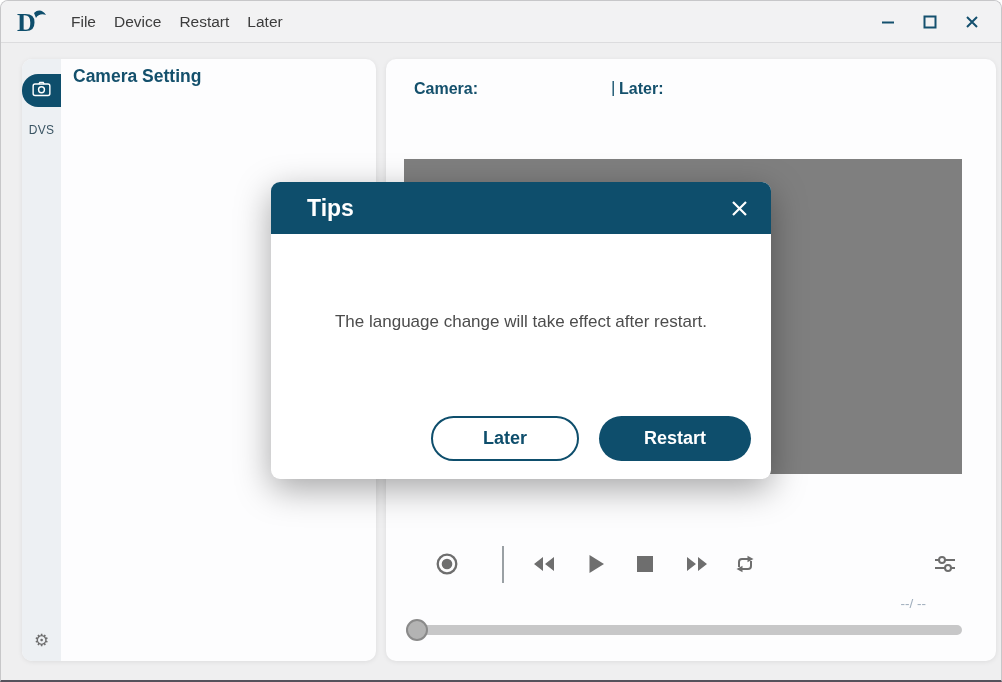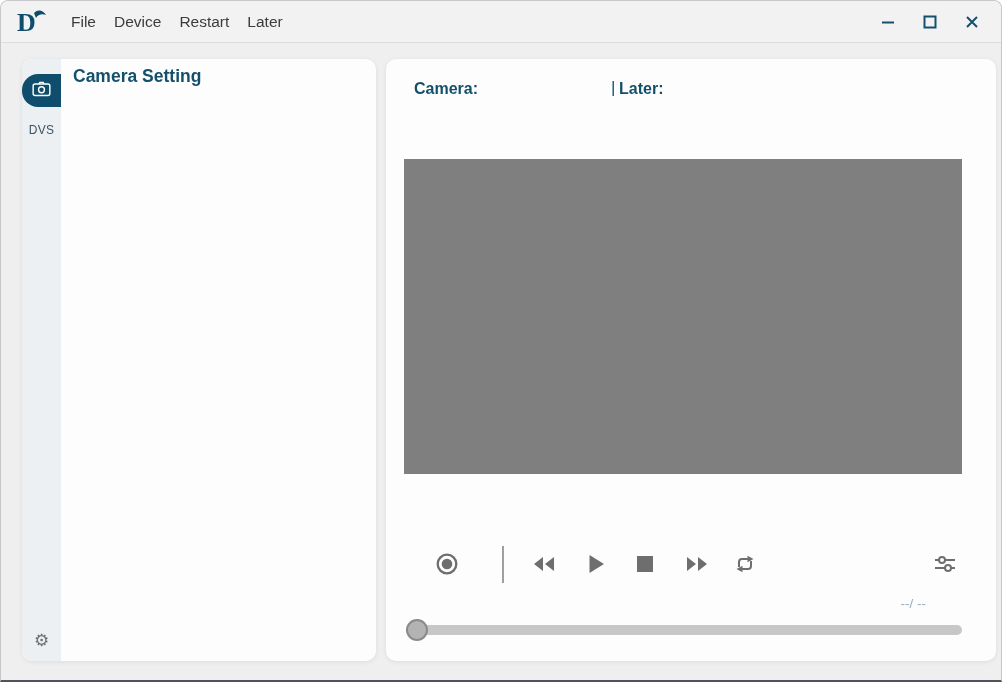--- a/index.html
+++ b/index.html
@@ -223,14 +223,27 @@
         <circle cx="14" cy="13" r="3" fill="#fdfdfe" stroke="#6e6e6e" stroke-width="2"></circle>
       </svg>
     </div>
 
     <div class="counter">--/ --</div>
 
     <div class="slider-track"></div>
     <div class="slider-thumb"></div>
   </div>
 
+  <div class="dialog">
+    <div class="dialog-header">
+      <span class="dialog-title">Tips</span>
+      <span class="dialog-close">
+        <svg width="17" height="17" viewBox="0 0 17 17">
+            <path d="M2 2 L15 15 M15 2 L2 15" stroke="#ffffff" stroke-width="2.2" fill="none"></path>
+          </svg>
+      </span>
+    </div>
+    <div class="dialog-message">The language change will take effect after restart.</div>
+    <div class="btn btn-later">Later</div>
+    <div class="btn btn-restart">Restart</div>
+  </div>
 
 </div>
 
 </body></html>

